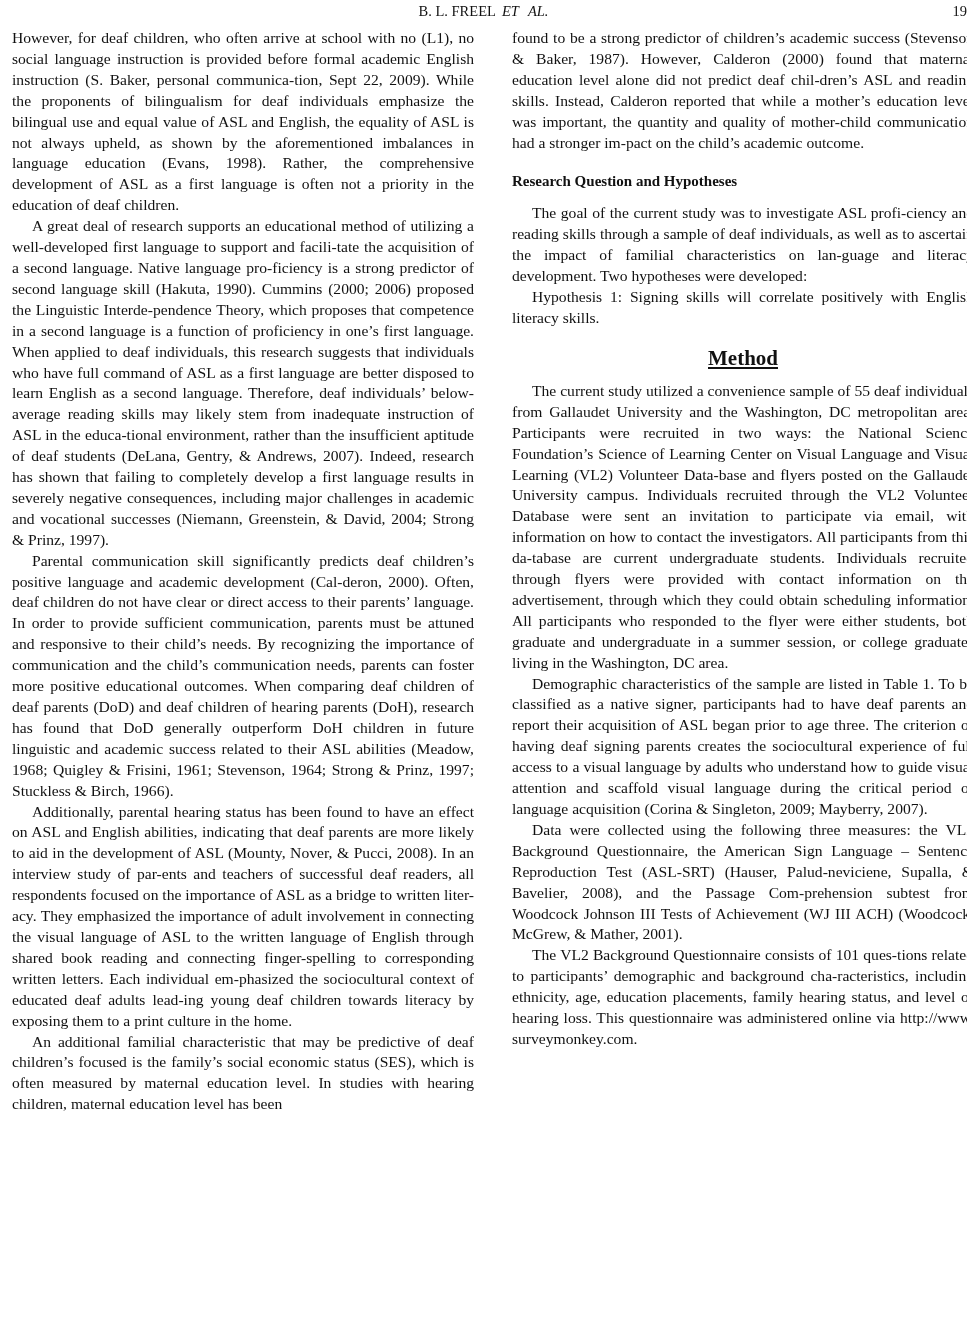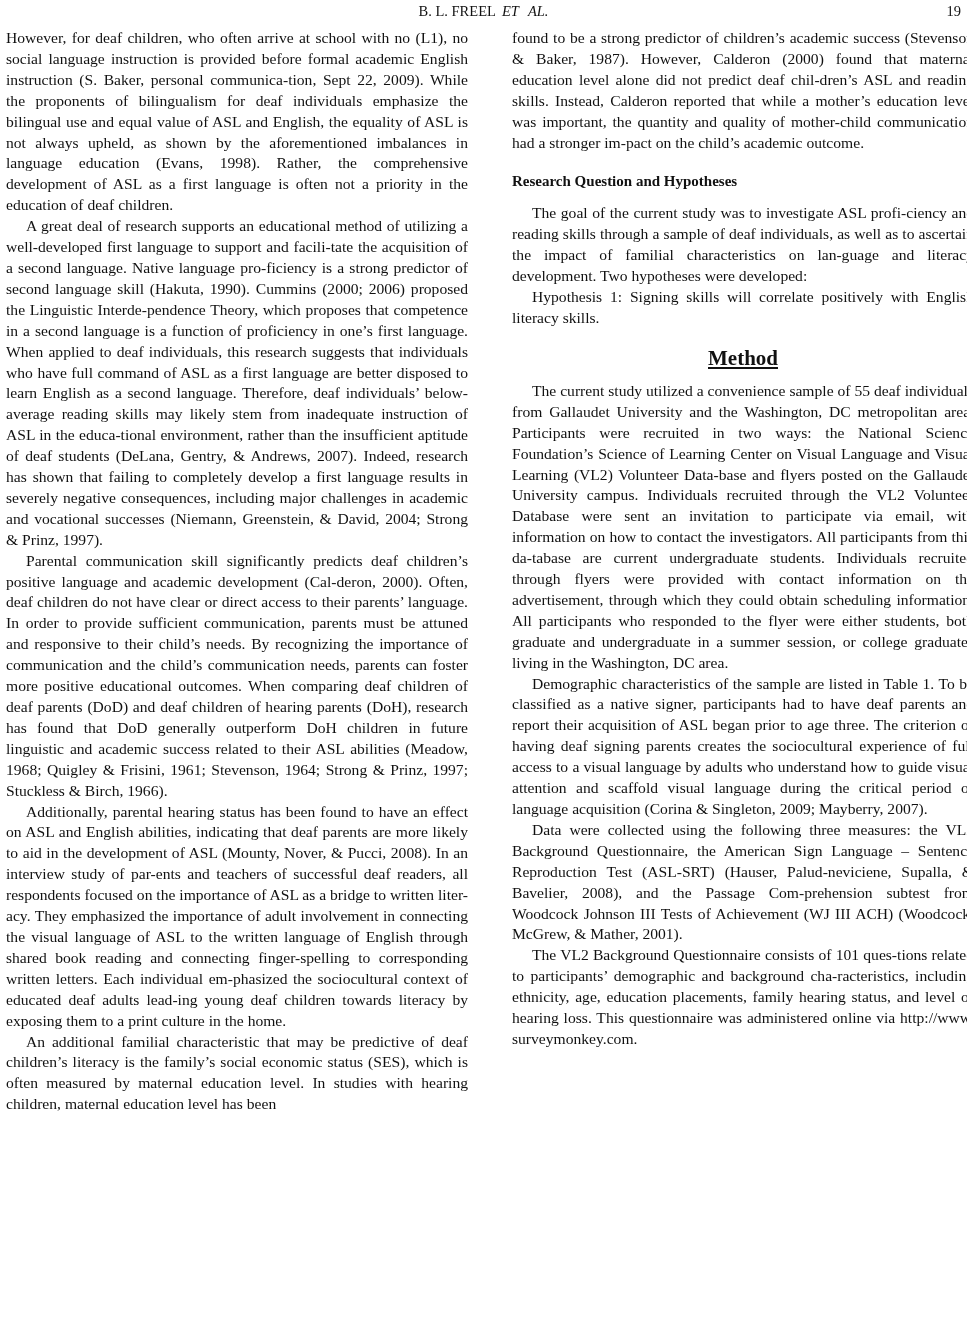--- a/index.html
+++ b/index.html
@@ -8,28 +8,28 @@
       font-family: "Liberation Serif", serif; color: #111;
     }
     .running-head {
       position: absolute; top: 0; left: 0; width: 967px; height: 22px;
       font-size: 14.5px; line-height: 22px;
     }
     .running-head .authors {
       position: absolute; left: 0; width: 967px; text-align: center; top: 0;
     }
     .running-head .authors .etal { font-style: italic; margin-left: 6px; word-spacing: 6px; }
-    .running-head .page-num { position: absolute; right: 6px; top: 0; text-align: center; }
+    .running-head .page-num { position: absolute; right: 0; top: 0; text-align: center; }
 
     .col {
       position: absolute; top: 28px; width: 462px;
       font-size: 15.6px; line-height: 20.9px; text-align: justify;
       hyphens: none;
     }
-    .col-left { left: 6px; }
+    .col-left { left: 12px; }
     .col-right { left: 512px; }
     .col p { margin: 0; text-indent: 0; }
     .col p.indent { text-indent: 20px; }
     .col p.cont { text-indent: 0; }
 
     h2.sec {
       font-size: 15px; font-weight: bold; margin: 17px 0 11px 0; line-height: 22px;
       text-align: left;
     }
     h1.major {
@@ -44,21 +44,21 @@
     <span>B. L. FREEL</span><span class="etal">ET AL.</span>
   </div>
   <div class="page-num">19</div>
 </div>
 
 <div class="col col-left">
   <p class="cont">However, for deaf children, who often arrive at school with no (L1), no social language instruction is provided before formal academic English instruction (S. Baker, personal communica-tion, Sept 22, 2009). While the proponents of bilingualism for deaf individuals emphasize the bilingual use and equal value of ASL and English, the equality of ASL is not always upheld, as shown by the aforementioned imbalances in language education (Evans, 1998). Rather, the comprehensive development of ASL as a first language is often not a priority in the education of deaf children.</p>
   <p class="indent">A great deal of research supports an educational method of utilizing a well-developed first language to support and facili-tate the acquisition of a second language. Native language pro-ficiency is a strong predictor of second language skill (Hakuta, 1990). Cummins (2000; 2006) proposed the Linguistic Interde-pendence Theory, which proposes that competence in a second language is a function of proficiency in one’s first language. When applied to deaf individuals, this research suggests that individuals who have full command of ASL as a first language are better disposed to learn English as a second language. Therefore, deaf individuals’ below-average reading skills may likely stem from inadequate instruction of ASL in the educa-tional environment, rather than the insufficient aptitude of deaf students (DeLana, Gentry, &amp; Andrews, 2007). Indeed, research has shown that failing to completely develop a first language results in severely negative consequences, including major challenges in academic and vocational successes (Niemann, Greenstein, &amp; David, 2004; Strong &amp; Prinz, 1997).</p>
   <p class="indent">Parental communication skill significantly predicts deaf children’s positive language and academic development (Cal-deron, 2000). Often, deaf children do not have clear or direct access to their parents’ language. In order to provide sufficient communication, parents must be attuned and responsive to their child’s needs. By recognizing the importance of communication and the child’s communication needs, parents can foster more positive educational outcomes. When comparing deaf children of deaf parents (DoD) and deaf children of hearing parents (DoH), research has found that DoD generally outperform DoH children in future linguistic and academic success related to their ASL abilities (Meadow, 1968; Quigley &amp; Frisini, 1961; Stevenson, 1964; Strong &amp; Prinz, 1997; Stuckless &amp; Birch, 1966).</p>
   <p class="indent">Additionally, parental hearing status has been found to have an effect on ASL and English abilities, indicating that deaf parents are more likely to aid in the development of ASL (Mounty, Nover, &amp; Pucci, 2008). In an interview study of par-ents and teachers of successful deaf readers, all respondents focused on the importance of ASL as a bridge to written liter-acy. They emphasized the importance of adult involvement in connecting the visual language of ASL to the written language of English through shared book reading and connecting finger-spelling to corresponding written letters. Each individual em-phasized the sociocultural context of educated deaf adults lead-ing young deaf children towards literacy by exposing them to a print culture in the home.</p>
-  <p class="indent">An additional familial characteristic that may be predictive of deaf children’s literacy is the family’s social economic status (SES), which is often measured by maternal education level. In studies with hearing children, maternal education level has been</p>
+  <p class="indent">An additional familial characteristic that may be predictive of deaf children’s focused is the family’s social economic status (SES), which is often measured by maternal education level. In studies with hearing children, maternal education level has been</p>
 </div>
 
 <div class="col col-right">
   <p class="cont">found to be a strong predictor of children’s academic success (Stevenson &amp; Baker, 1987). However, Calderon (2000) found that maternal education level alone did not predict deaf chil-dren’s ASL and reading skills. Instead, Calderon reported that while a mother’s education level was important, the quantity and quality of mother-child communication had a stronger im-pact on the child’s academic outcome.</p>
   <h2 class="sec">Research Question and Hypotheses</h2>
   <p class="indent">The goal of the current study was to investigate ASL profi-ciency and reading skills through a sample of deaf individuals, as well as to ascertain the impact of familial characteristics on lan-guage and literacy development. Two hypotheses were developed:</p>
   <p class="indent">Hypothesis 1: Signing skills will correlate positively with English literacy skills.</p>
   <h1 class="major">Method</h1>
   <p class="indent">The current study utilized a convenience sample of 55 deaf individuals from Gallaudet University and the Washington, DC metropolitan area. Participants were recruited in two ways: the National Science Foundation’s Science of Learning Center on Visual Language and Visual Learning (VL2) Volunteer Data-base and flyers posted on the Gallaudet University campus. Individuals recruited through the VL2 Volunteer Database were sent an invitation to participate via email, with information on how to contact the investigators. All participants from this da-tabase are current undergraduate students. Individuals recruited through flyers were provided with contact information on the advertisement, through which they could obtain scheduling information. All participants who responded to the flyer were either students, both graduate and undergraduate in a summer session, or college graduates living in the Washington, DC area.</p>
   <p class="indent">Demographic characteristics of the sample are listed in Table 1. To be classified as a native signer, participants had to have deaf parents and report their acquisition of ASL began prior to age three. The criterion of having deaf signing parents creates the sociocultural experience of full access to a visual language by adults who understand how to guide visual attention and scaffold visual language during the critical period of language acquisition (Corina &amp; Singleton, 2009; Mayberry, 2007).</p>

